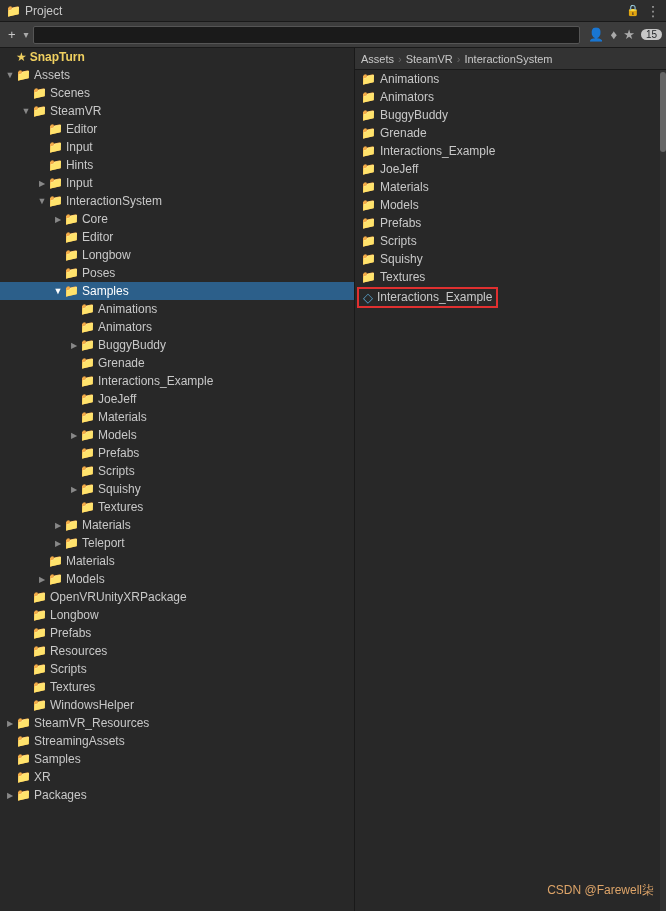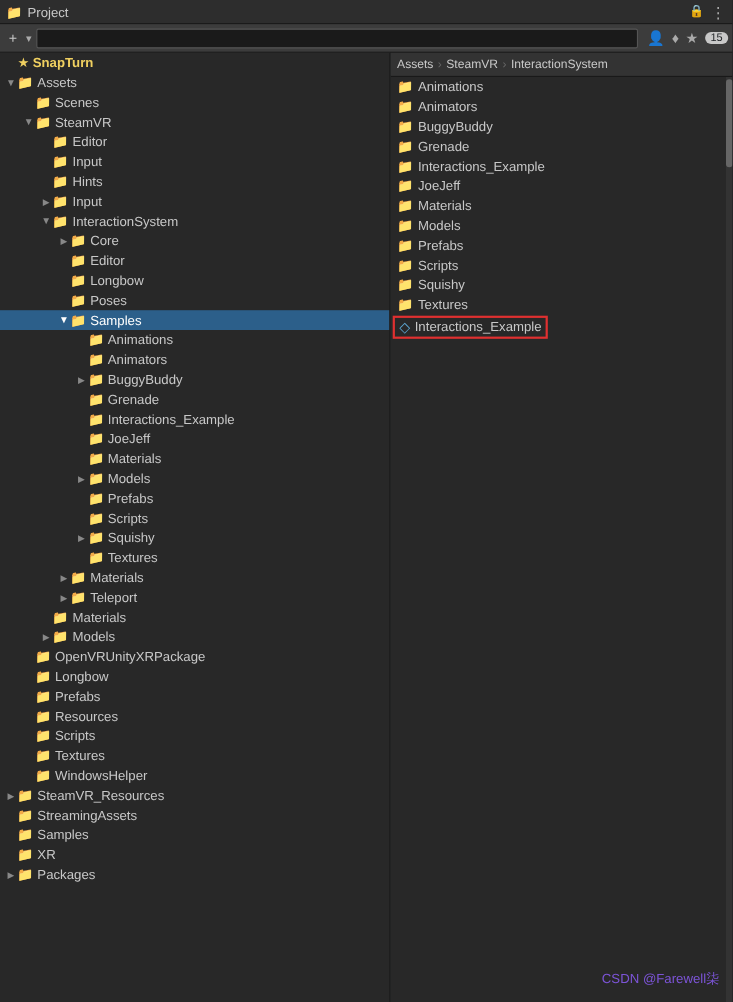--- a/index.html
+++ b/index.html
@@ -188,21 +188,21 @@
     
     ::-webkit-scrollbar { width: 6px; }
     ::-webkit-scrollbar-track { background: #222; }
     ::-webkit-scrollbar-thumb { background: #555; }
 
     
     .watermark {
       position: absolute;
       bottom: 12px;
       right: 12px;
-      color: #8b5cf6;
+      color: #fdba74;
       font-size: 12px;
       opacity: 0.85;
     }
   </style>
 </head>
 <body>
 
 <div class="title-bar">
   <div class="title-bar-left">
     <span style="color:#dcb67a;font-size:12px;">📁</span>

